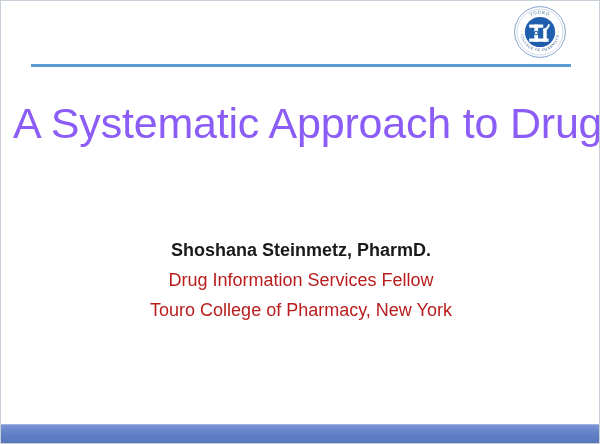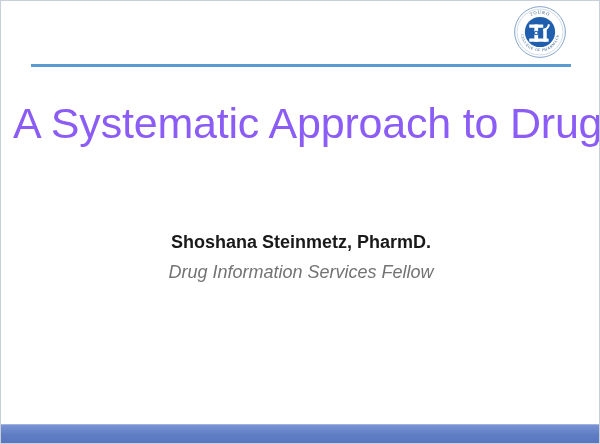--- a/index.html
+++ b/index.html
@@ -55,35 +55,34 @@
     line-height: 53px;
     font-weight: 400;
     letter-spacing: -0.2px;
     white-space: nowrap;
   }
 
   
   .subtitle-block {
     position: absolute;
     left: 12px;
-    top: 226px;
+    top: 234px;
     width: 576px;
     text-align: center;
   }
   .sub-name {
     color: #1a1a1a;
     font-size: 18px;
     line-height: 30px;
     font-weight: bold;
   }
   .sub-line {
-    color: #737373;
+    color: #b91c1c;
     font-size: 18px;
     line-height: 30px;
-    font-style: italic;
     font-weight: 400;
   }
   .sub-email {
     color: #2E74C9;
     font-size: 18px;
     line-height: 30px;
     font-style: italic;
     font-weight: 400;
     text-decoration: underline;
     cursor: pointer;
@@ -139,17 +138,18 @@
 
   <div class="header-rule"></div>
 
   <div class="title-block">
     <div class="title-line">A Systematic Approach to Drug</div>
   </div>
 
   <div class="subtitle-block">
     <div class="sub-name">Shoshana Steinmetz, PharmD.</div>
     <div class="sub-line">Drug Information Services Fellow</div>
+    <div class="sub-line">Touro College of Pharmacy, New York</div>
   </div>
 
   <div class="footer-bar"></div>
 
 </div>
 
 </body></html>

